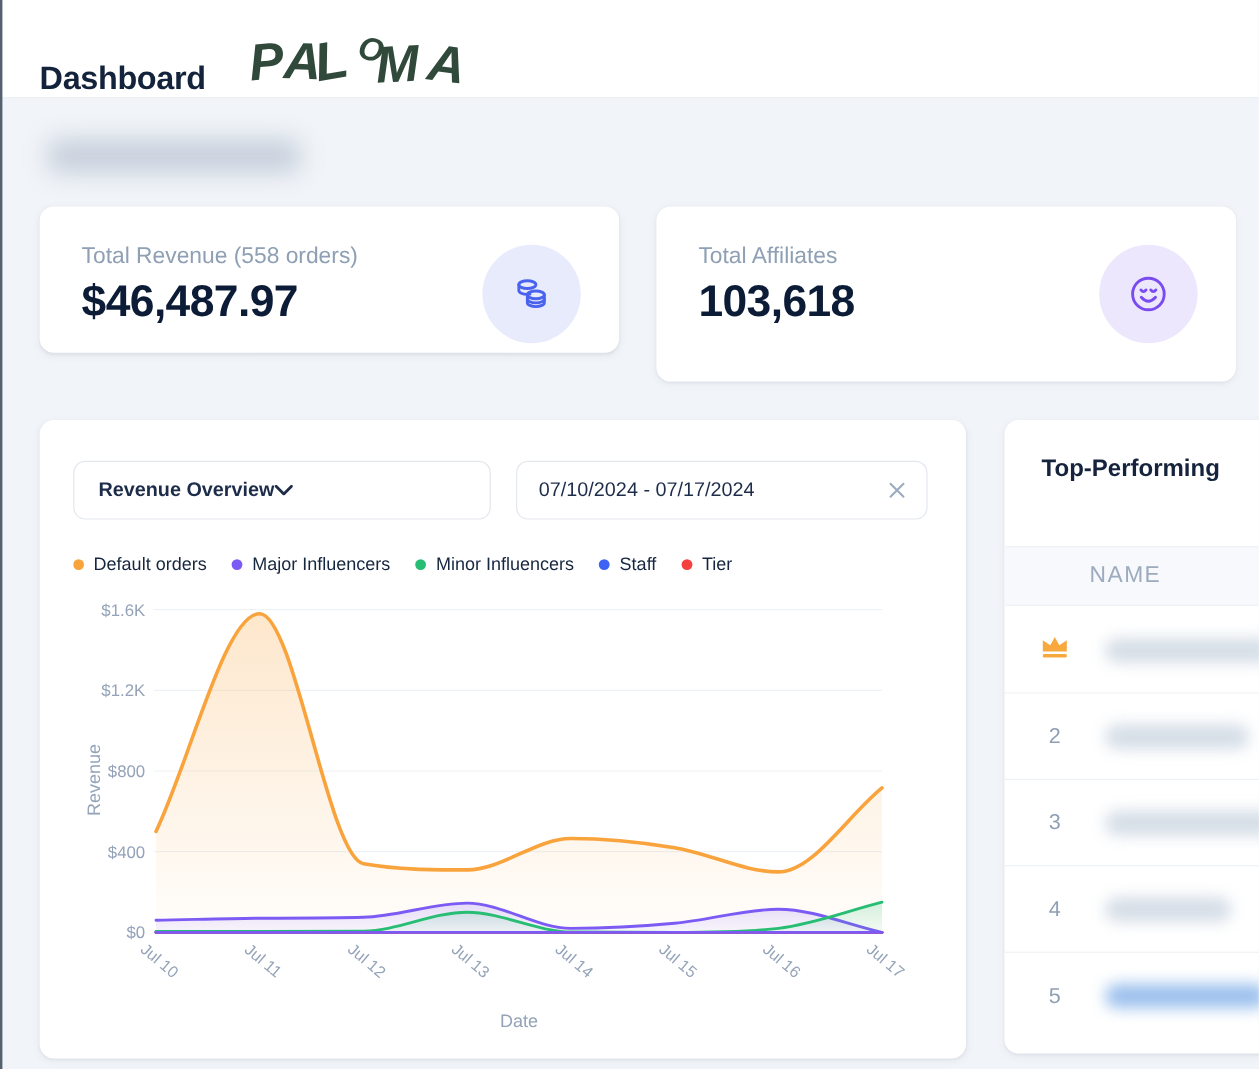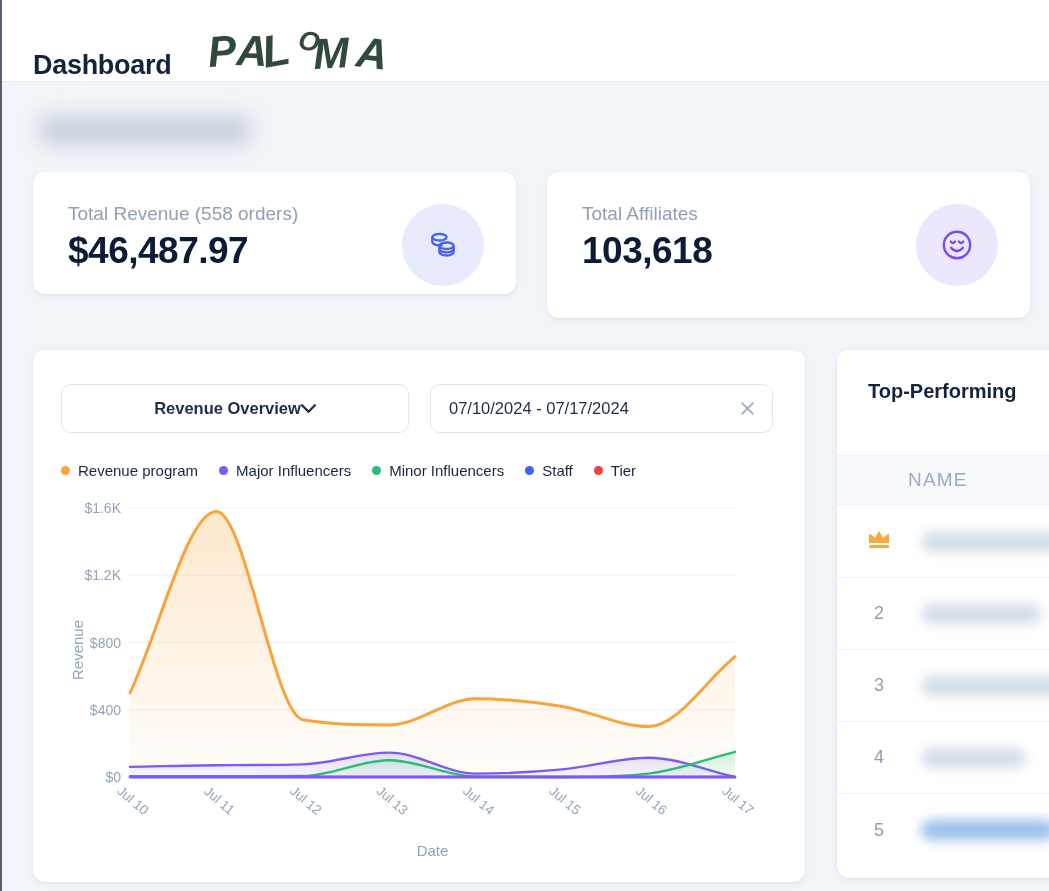--- a/index.html
+++ b/index.html
@@ -41,21 +41,21 @@
     position:absolute; left:369px; top:32px; width:82px; height:82px; border-radius:50%;
     display:flex; align-items:center; justify-content:center;
   }
 
   
   .chart-card { left:33px; top:350px; width:772px; height:532px; }
   .control-box {
     position:absolute; top:34px; height:49px; border:1.5px solid #e3e8ee; border-radius:10px;
     background:#fff; display:flex; align-items:center; cursor:pointer;
   }
-  .metric-select { left:28px;  width:348px; padding:0 20px; justify-content:center; }
+  .metric-select { left:28px;  width:348px; padding:0 20px; justify-content:flex-start; }
   .metric-select .lbl { font-size:16.5px; font-weight:700; color:#1d2c49; }
   .date-range { left:397px; width:343px; padding:16px 18px; justify-content:space-between;gap:40px; }
   .date-range .lbl { font-size:16.5px; font-weight:500; color:#1d2c49; }
   .legend-row {
     position:absolute; left:28px; right:0; top:108px; height:24px;
     display:flex; align-items:center; gap:21px; white-space:nowrap; overflow:hidden;
   }
   .legend-item { display:flex; align-items:center; gap:8px; cursor:pointer; }
   .legend-dot { width:9px; height:9px; border-radius:50%; flex:0 0 auto; }
   .legend-label { font-size:15px; color:#17263f; }
@@ -133,21 +133,21 @@
   </div>
   <div class="control-box date-range">
     <span class="lbl">07/10/2024 - 07/17/2024</span>
     <svg width="13" height="13" viewBox="0 0 12 12" fill="none" stroke="#9bacc0" stroke-width="1.6" stroke-linecap="round">
       <path d="M1 1l10 10M11 1L1 11"></path>
     </svg>
   </div>
   <div class="legend-row" id="legend">
       <div class="legend-item">
         <span class="legend-dot" style="background: rgb(249, 163, 60);"></span>
-        <span class="legend-label">Revenue program</span>
+        <span class="legend-label">Default orders</span>
       </div>
       <div class="legend-item">
         <span class="legend-dot" style="background: rgb(124, 91, 245);"></span>
         <span class="legend-label">Major Influencers</span>
       </div>
       <div class="legend-item">
         <span class="legend-dot" style="background: rgb(39, 190, 115);"></span>
         <span class="legend-label">Minor Influencers</span>
       </div>
       <div class="legend-item">

